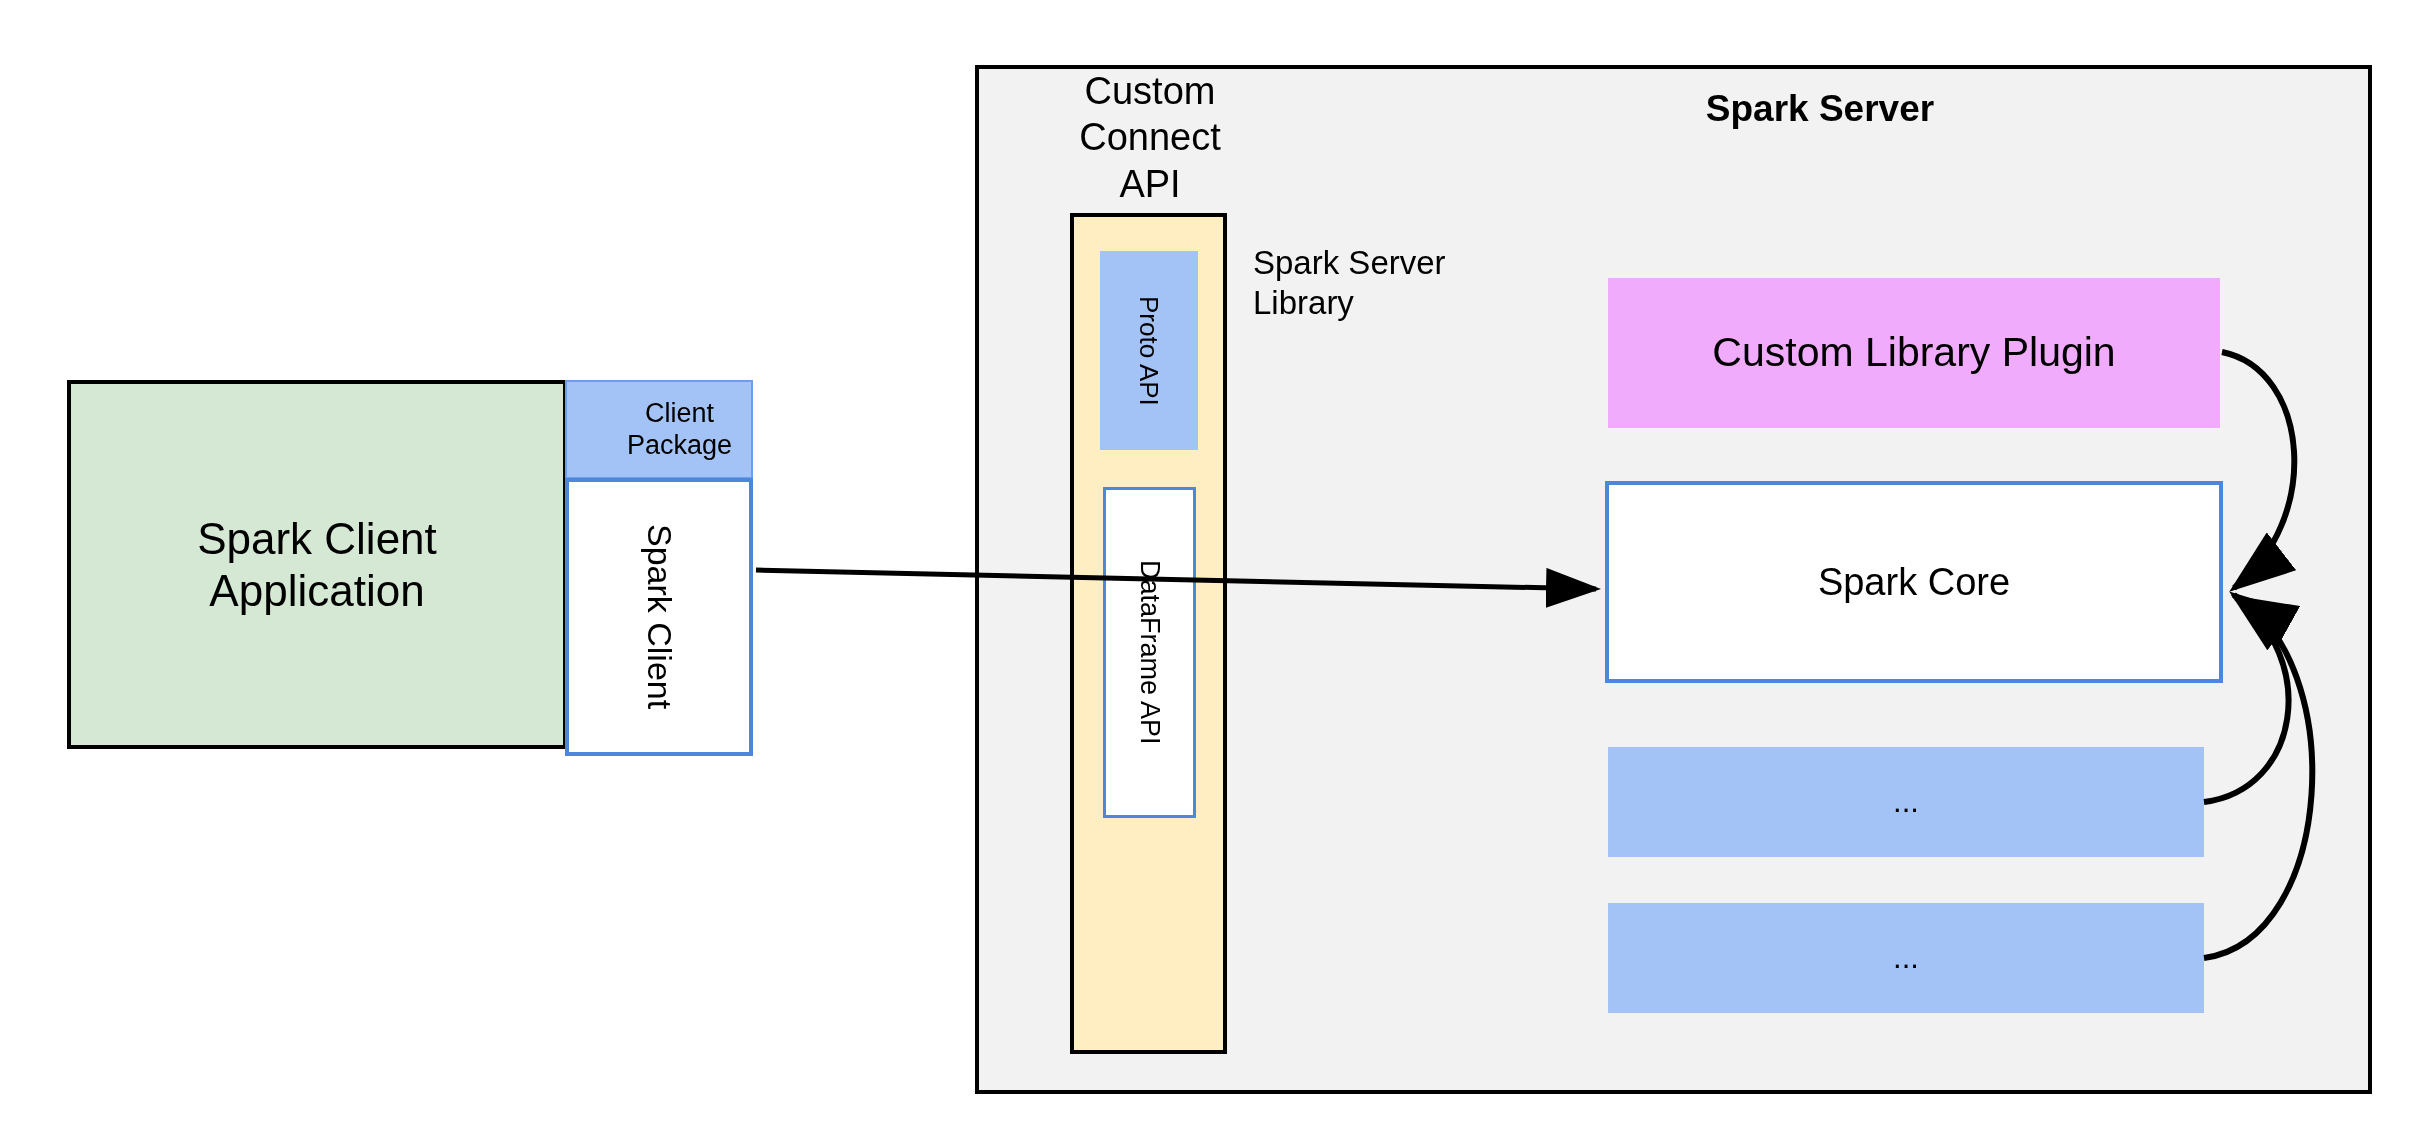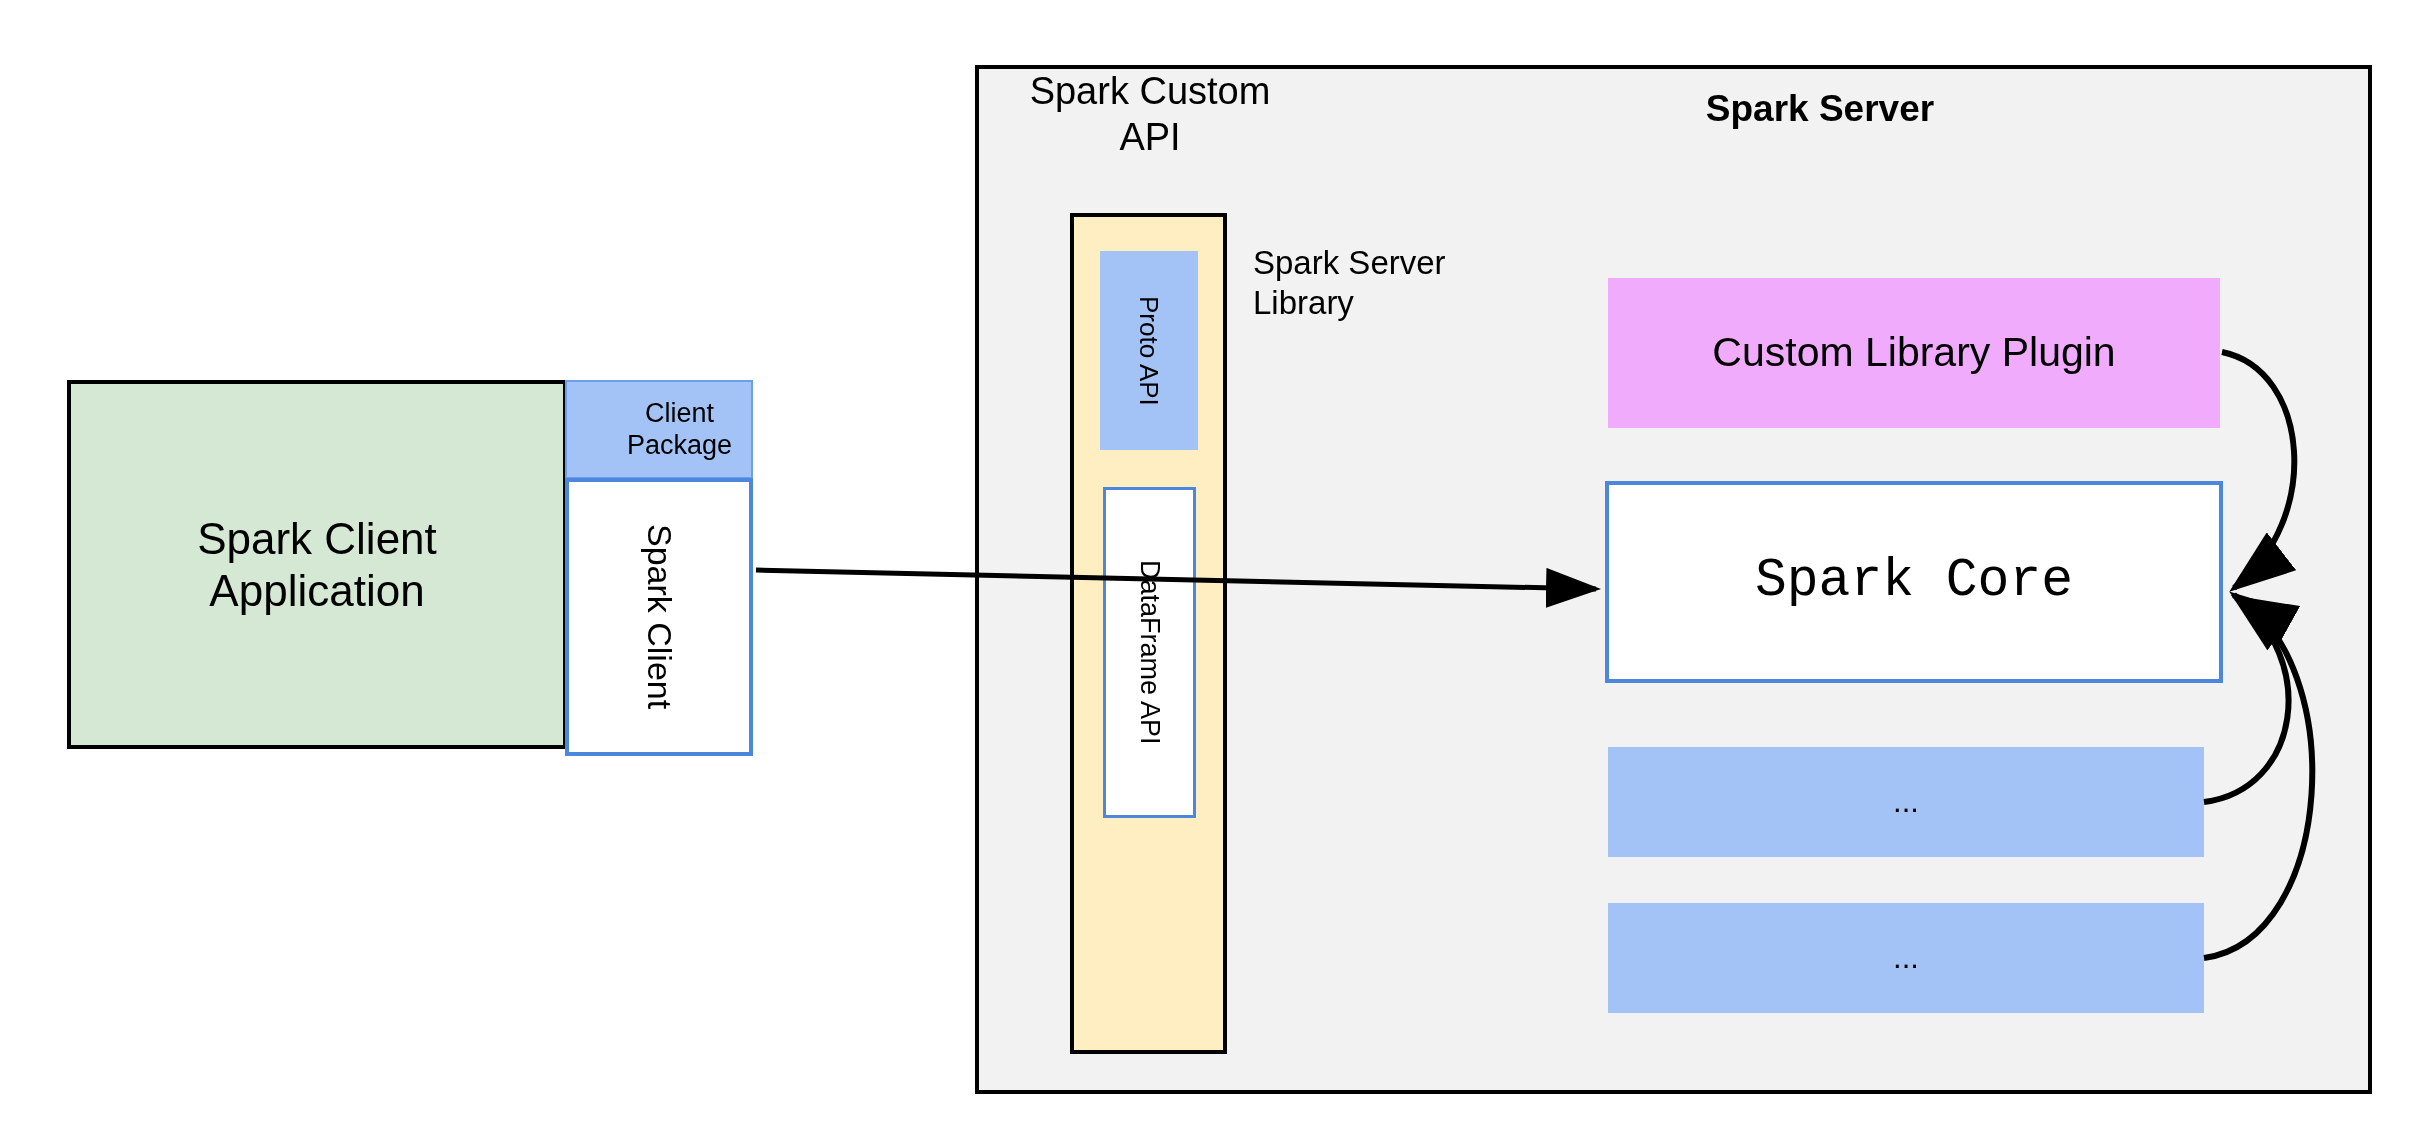--- a/index.html
+++ b/index.html
@@ -126,22 +126,21 @@
   
   #custom-library-plugin-box {
     left: 1608px; top: 278px; width: 612px; height: 150px;
     background: #f0abfc;
     font-size: 41px;
   }
   #spark-core-box {
     left: 1605px; top: 481px; width: 618px; height: 202px;
     background: #ffffff;
     border: 4px solid #4d87dd;
-    font-size: 53px;
-    font-family: Liberation Mono, monospace;
+    font-size: 38px;
   }
   #ellipsis-box-1 {
     left: 1608px; top: 747px; width: 596px; height: 110px;
     background: #a3c2f5;
     font-size: 31px;
   }
   #ellipsis-box-2 {
     left: 1608px; top: 903px; width: 596px; height: 110px;
     background: #a3c2f5;
     font-size: 31px;
@@ -153,21 +152,21 @@
     pointer-events: none;
   }
 </style>
 </head>
 <body>
 
 <div id="canvas">
 
   <div class="box" id="spark-server-container"></div>
 
-  <div id="spark-connect-api-title">Spark Custom
+  <div id="spark-connect-api-title">Custom Connect
 API</div>
 
   <div id="spark-server-title">Spark Server</div>
 
   <div class="box" id="server-library-column"></div>
 
   <div class="box" id="proto-api-box">
     <span id="proto-api-label">Proto API</span>
   </div>
 

